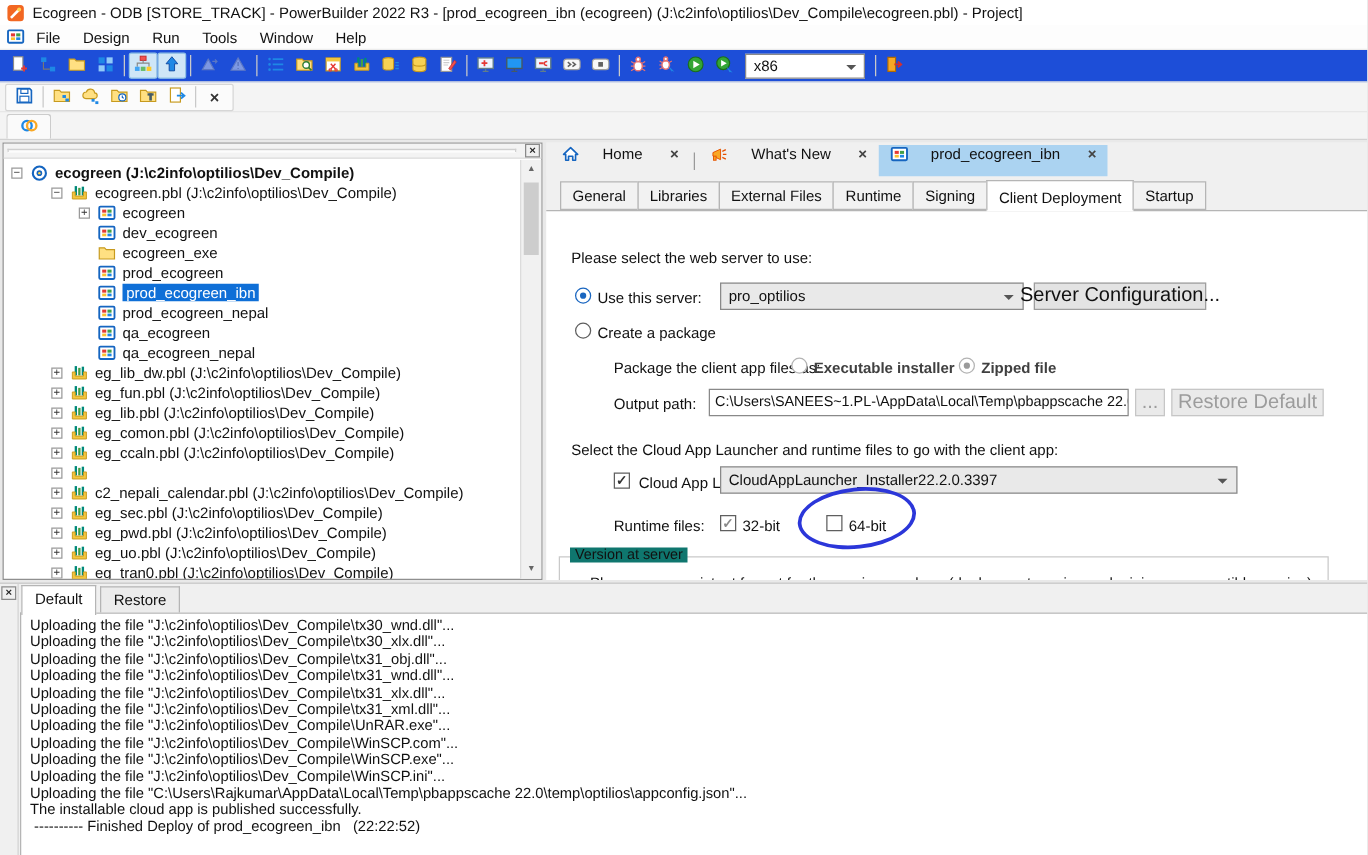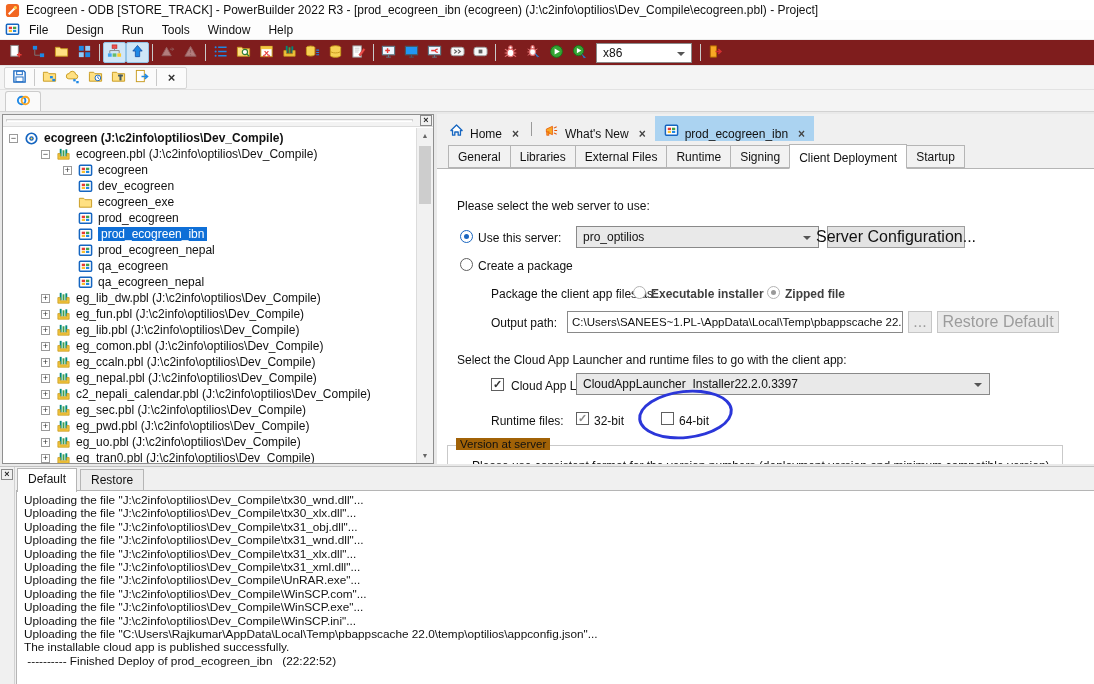--- a/index.html
+++ b/index.html
@@ -7,21 +7,21 @@
   .screen{position:relative;width:1094px;height:684px;background:#fff;overflow:hidden;font-size:12px;color:#111;}
 
   
   .titlebar{height:20px;display:flex;align-items:center;gap:6px;padding-left:4px;background:#fff;}
   .title{font-size:12px;white-space:nowrap;}
   .icon16{width:16px;height:16px;display:inline-flex;align-items:center;justify-content:center;}
   .menubar{height:20px;display:flex;align-items:center;background:#fdfdfd;padding-left:4px;border-bottom:1px solid #ececec;}
   .menuitem{padding:2px 9px;cursor:default;}
 
   
-  .toolbar1{height:26px;display:flex;align-items:center;background:#7f1d1d;padding-left:4px;border-bottom:1px solid #e2e2e2;}
+  .toolbar1{height:26px;display:flex;align-items:center;background:#1d4ed8;padding-left:4px;border-bottom:1px solid #e2e2e2;}
   .toolbar2{height:24px;display:flex;align-items:center;background:#f4f4f4;padding-left:4px;border-bottom:1px solid #e2e2e2;}
   .tbwrap,.tgroup{display:inline-flex;align-items:center;}
   .tgroup{border:1px solid #d6d6d6;background:#fbfbfb;border-radius:2px;padding:0 3px;height:22px;}
   .tbtn{width:23px;height:21px;display:inline-flex;align-items:center;justify-content:center;border:1px solid transparent;border-radius:2px;}
   .tbtn.active{background:#cfe6f7;border-color:#93c3e6;}
   .tbtn.disabled{opacity:.45;}
   .tsep{width:1px;height:17px;background:#c9c9c9;margin:0 3px;display:inline-block;}
   .arch-combo{width:96px;height:20px;background:#fff;border:1px solid #8a8a8a;display:inline-flex;align-items:center;padding:0 6px;margin:0 5px;position:relative;}
   .arch-combo::after{content:"";position:absolute;right:6px;top:8px;border:4px solid transparent;border-top-color:#555;}
   .xglyph{font-weight:bold;font-size:13px;color:#333;line-height:1;}
@@ -44,21 +44,21 @@
   .tlbl.bold{font-weight:bold;}
   .tlbl.sel{background:#0f6fd7;color:#fff;padding:0 3px;}
   .vscroll{position:absolute;top:13px;right:0;bottom:0;width:17px;background:#f1f1f1;border-left:1px solid #dcdcdc;}
   .sarr{position:absolute;left:0;right:0;height:15px;text-align:center;font-size:7px;color:#666;line-height:15px;}
   .sarr.down{bottom:0;top:auto;}
   .sthumb{position:absolute;top:18px;left:2px;right:2px;height:58px;background:#cdcdcd;}
 
   
   .rightpanel{flex:1;display:flex;flex-direction:column;margin:2px 0;background:#f0f0f0;}
   .doctabs{height:27px;display:flex;align-items:flex-end;padding-left:3px;background:#f0f0f0;}
-  .doctab{height:25px;display:flex;align-items:flex-end;gap:6px;padding:0 9px;}
+  .doctab{height:25px;display:flex;align-items:flex-start;gap:18px;padding:0 9px;}
   .doctab.active{background:#abd3f1;}
   .tabx{font-size:12px;color:#444;margin-left:4px;font-weight:bold;}
   .dtsep{width:1px;height:14px;background:#9a9a9a;margin:0 3px 5px 3px;}
   .subtabs{height:27px;display:flex;align-items:flex-end;padding-left:11px;position:relative;z-index:2;}
   .stab{padding:4px 9px 3px;border:1px solid #b5b5b5;margin-right:-1px;background:#f2f2f2;font-size:12px;}
   .stab.active{background:#fff;padding-top:6px;border-bottom:1px solid #fff;margin-bottom:-1px;position:relative;z-index:3;}
   .formarea{position:relative;flex:1;background:#fff;border-top:1px solid #b5b5b5;overflow:hidden;}
   .formarea>*{position:absolute;}
   .flabel{font-size:12px;white-space:nowrap;}
   .flabel.dis{color:#404040;font-weight:bold;}
@@ -69,21 +69,21 @@
   .radio.disabled.sel::after{background:#9a9a9a;}
   .chk{width:13px;height:13px;border:1px solid #5f5f5f;background:#fff;display:flex;align-items:center;justify-content:center;}
   .chk.checked::after{content:"✓";font-size:11px;font-weight:bold;color:#333;margin-top:-1px;}
   .chk.checked.gray::after{color:#8a8a8a;}
   .combo{height:22px;background:#e9e9e9;border:1px solid #898989;display:flex;align-items:center;padding:0 20px 0 6px;white-space:nowrap;overflow:hidden;}
   .combo::after{content:"";position:absolute;right:7px;top:9px;border:4px solid transparent;border-top-color:#555;}
   .btn{height:22px;background:#e3e3e3;border:1px solid #9e9e9e;display:flex;align-items:center;justify-content:center;font-size:16px;white-space:nowrap;}
   .btn.disabled{color:#9c9c9c;background:#eaeaea;border-color:#c6c6c6;}
   .textbox{height:22px;background:#fff;border:1px solid #898989;display:flex;align-items:center;padding:0 4px;font-size:11.5px;white-space:nowrap;overflow:hidden;}
   .groupbox{border:1px solid #c9c9c9;}
-  .gtitle{position:absolute;top:-8px;left:8px;background:#a16207;padding:0 4px;font-size:11.5px;}
+  .gtitle{position:absolute;top:-8px;left:8px;background:#0f766e;padding:0 4px;font-size:11.5px;}
   .gnote{position:absolute;left:24px;top:13px;font-size:12px;white-space:nowrap;}
   .annotation{border:3px solid #2b36d9;border-radius:50%;transform:rotate(-6deg);z-index:5;background:transparent;}
 
   
   .outputpanel{position:absolute;left:0;right:0;top:466px;bottom:0;background:#f0f0f0;border-top:1px solid #c2c2c2;}
   .opleft{position:absolute;left:0;top:0;bottom:0;width:15px;border-right:1px solid #d2d2d2;}
   .opleft .panelx{left:1px;right:auto;top:2px;}
   .optabs{position:absolute;left:17px;top:2px;height:22px;display:flex;align-items:flex-end;}
   .optab{padding:3px 10px 4px;border:1px solid #b5b5b5;margin-right:3px;background:#ececec;font-size:12px;border-bottom:none;}
   .optab.active{background:#fff;margin-bottom:-1px;padding-bottom:6px;position:relative;z-index:2;}
@@ -581,21 +581,20 @@
             <span class="tind" style="width:38px"></span>
             <span class="texp">+</span>
             <span class="ticon">
               <svg viewBox="0 0 16 16" width="15" height="15">
                 <rect x="4" y="2" width="2" height="8" fill="#00897b"></rect>
                 <rect x="7" y="3.5" width="2" height="6.5" fill="#43a047"></rect>
                 <rect x="10" y="2.5" width="2" height="7.5" fill="#00897b"></rect>
                 <path d="M2 7 v6 h12 V7 h-2.5 v3.5 h-7 V7 Z" fill="#f3c63e" stroke="#c79a1e" stroke-width="0.8"></path>
               </svg>
             </span>
-            <span class="tlbl">eg_nepal.pbl (J:\c2info\optilios\Dev_Compile)</span>
           </div>
           <div class="trow">
             <span class="tind" style="width:38px"></span>
             <span class="texp">+</span>
             <span class="ticon">
               <svg viewBox="0 0 16 16" width="15" height="15">
                 <rect x="4" y="2" width="2" height="8" fill="#00897b"></rect>
                 <rect x="7" y="3.5" width="2" height="6.5" fill="#43a047"></rect>
                 <rect x="10" y="2.5" width="2" height="7.5" fill="#00897b"></rect>
                 <path d="M2 7 v6 h12 V7 h-2.5 v3.5 h-7 V7 Z" fill="#f3c63e" stroke="#c79a1e" stroke-width="0.8"></path>

